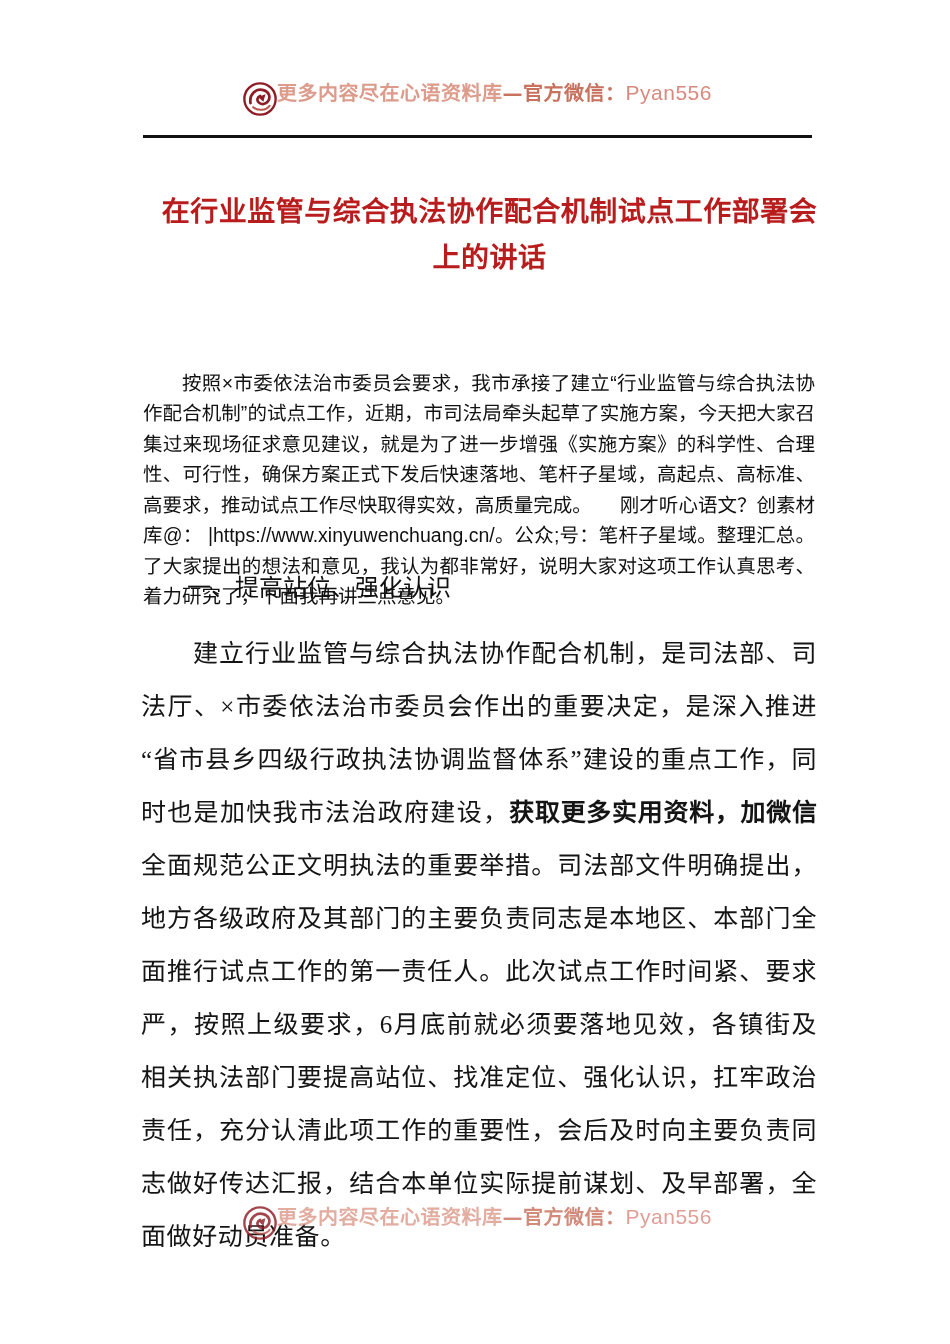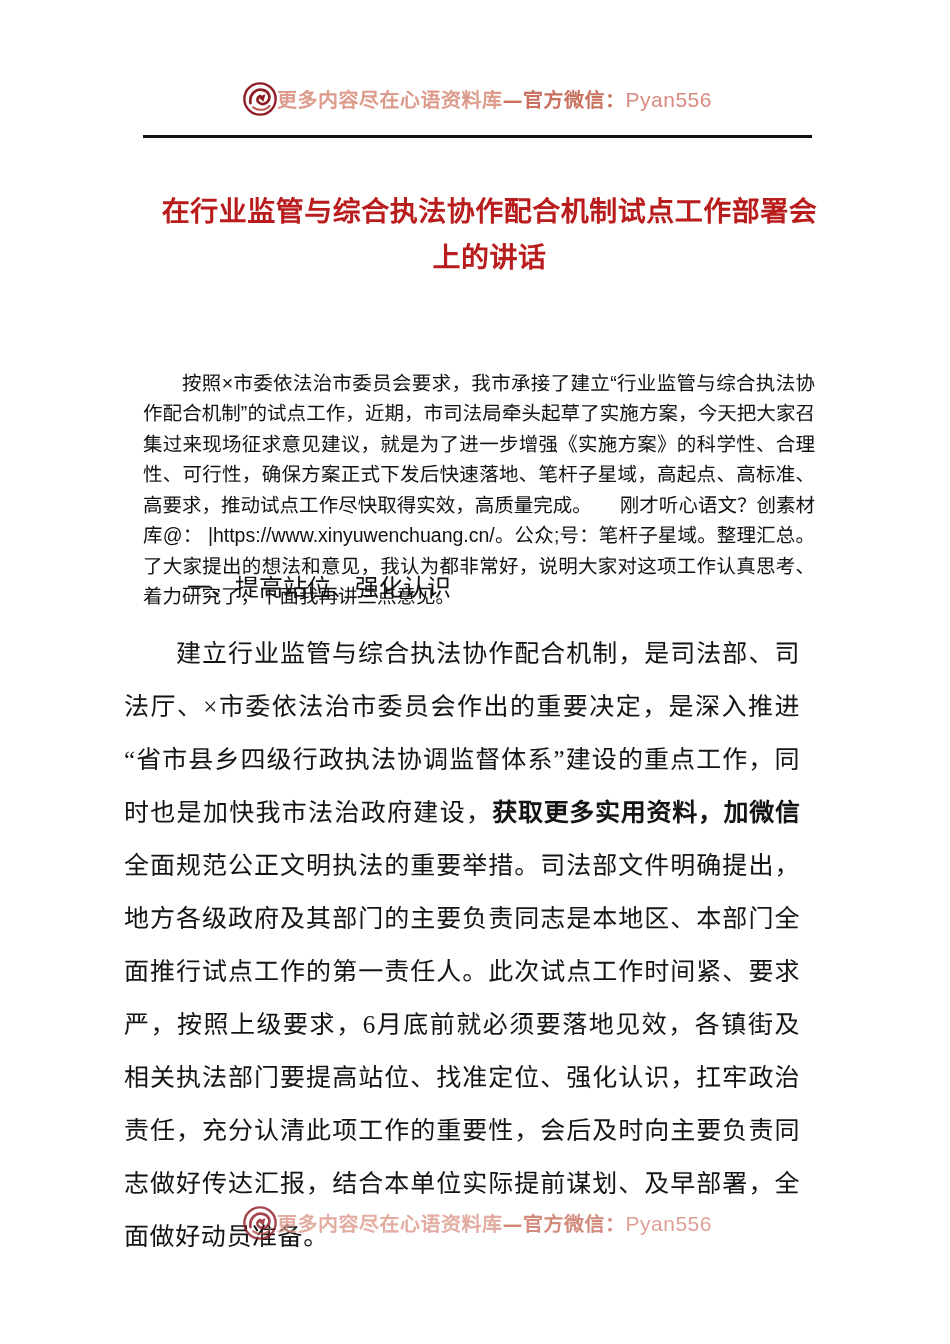--- a/index.html
+++ b/index.html
@@ -26,21 +26,21 @@
     box-sizing: border-box;
     padding: 0 143px 0 143px;
   }
 
   
   .wm-band {
     position: absolute;
     left: 143px;
     width: 669px;
     display: flex;
-    align-items: center;
+    align-items: flex-start;
     justify-content: center;
     white-space: nowrap;
   }
   .wm-header { top: 82px; }
   .wm-footer { top: 1206px; opacity: .82; }
 
   .wm-logo {
     width: 34px; height: 34px;
     flex: 0 0 34px;
     display: block;
@@ -132,21 +132,21 @@
     font-weight: 400;
     font-size: 24px;
     line-height: 34px;
     text-indent: 44px;
     color: #111;
   }
 
   
   .para-body {
     position: absolute;
-    left: 124px;
+    left: 141px;
     top: 602px;
     width: 676px;
     font-family: "Liberation Serif", "DejaVu Serif", serif;
     font-size: 25px;
     line-height: 53px;
     text-indent: 52px;
     text-align: justify;
     text-justify: inter-character;
     letter-spacing: .6px;
     color: #141414;

